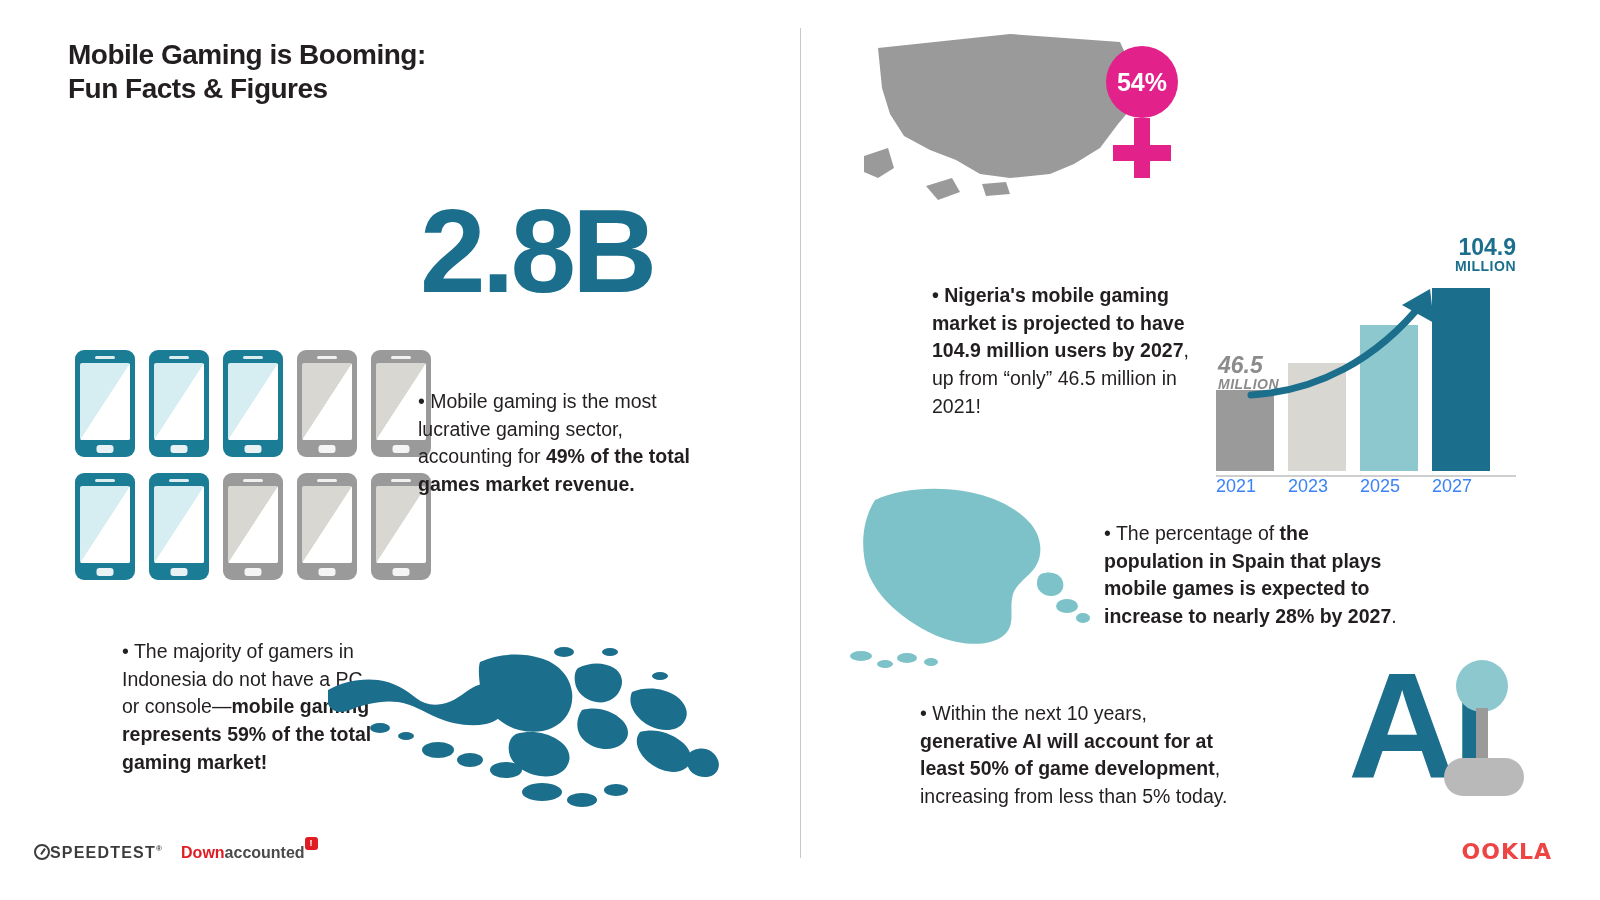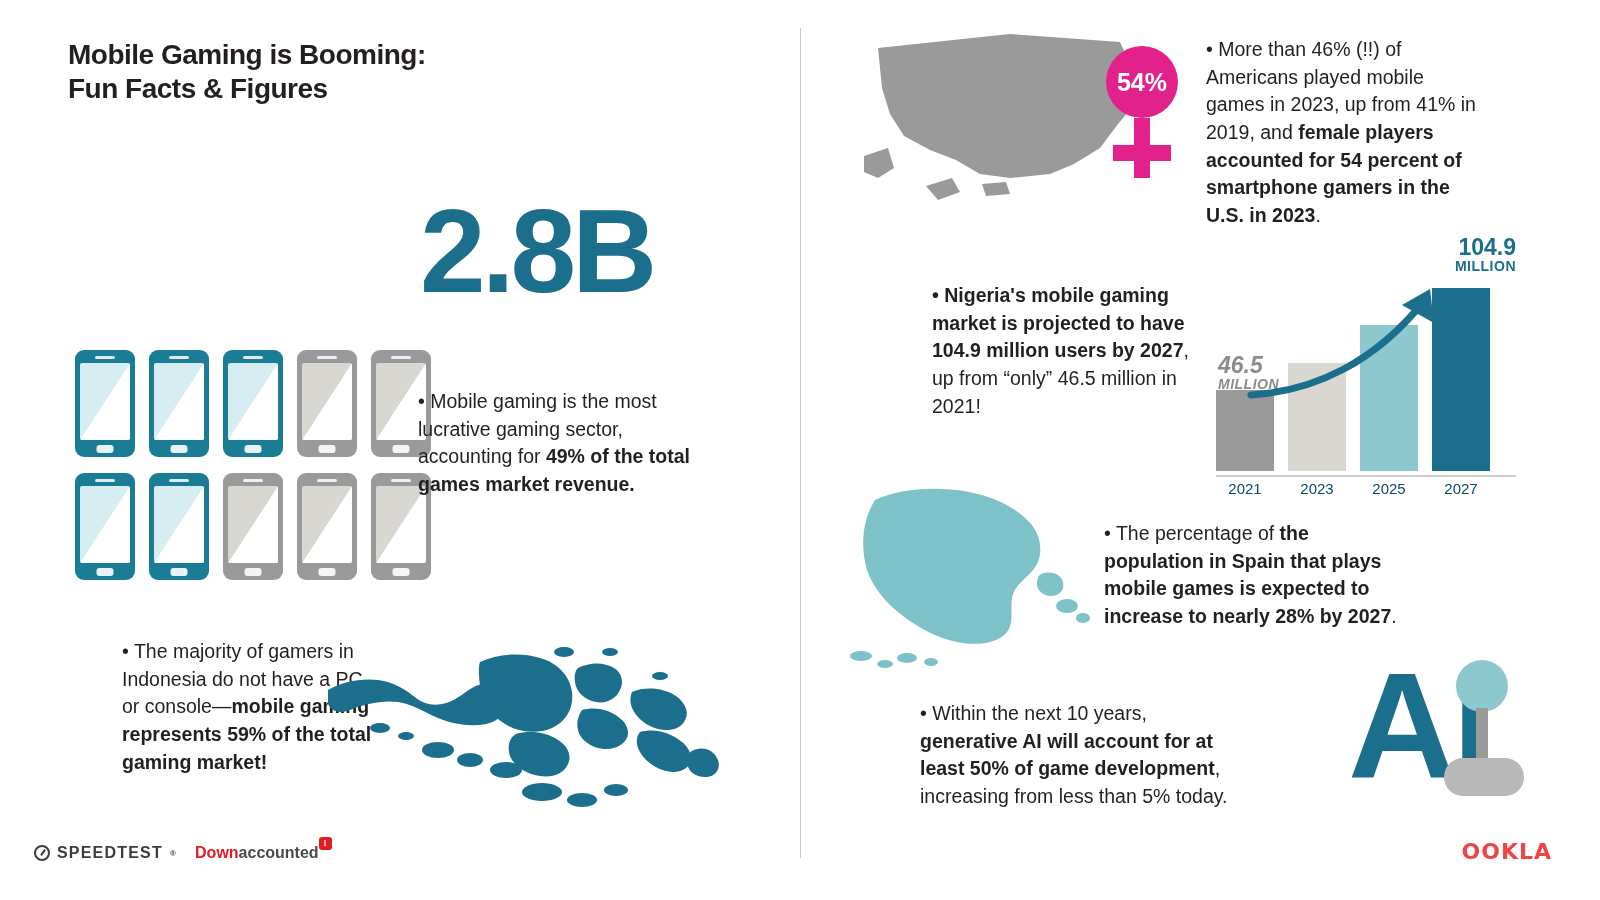--- a/index.html
+++ b/index.html
@@ -218,23 +218,22 @@
   .chart .ticks {
     position: absolute;
     left: 0;
     bottom: 0;
     width: 300px;
     display: flex;
     gap: 14px;
   }
   .chart .tick {
     width: 58px;
-    text-align: center;
-    font-size: 15px;
-    color: #0c4a6e;
+    font-size: 18px;
+    color: #3b82f6;
   }
   .chart .lbl-left {
     position: absolute;
     left: 2px;
     top: 118px;
     font-size: 23px;
     font-weight: bold;
     color: #8b8b8b;
     line-height: 1.05;
     text-align: left;
@@ -313,22 +312,21 @@
   .footer-left {
     position: absolute;
     left: 34px;
     bottom: 38px;
     display: flex;
     align-items: center;
     gap: 18px;
   }
   .speedtest {
     display: flex;
-    align-items: center;
-    gap: 7px;
+    gap: 0;
     font-size: 16px;
     font-weight: bold;
     letter-spacing: 1.2px;
     color: #3c3c3c;
   }
   .speedtest .mark {
     width: 16px;
     height: 16px;
     border-radius: 50%;
     border: 2px solid #3c3c3c;
@@ -482,21 +480,20 @@
       <path d="M122,156 L146,154 L150,166 L126,168 Z"></path>
     </g>
   </svg>
 
   <div class="venus">
     <div class="circle">54%</div>
     <div class="stem"></div>
     <div class="cross"></div>
   </div>
 
-  <div class="bullet" style="left:1206px; top:36px; width:280px;">• More than 46% (!!) of Americans played mobile games in 2023, up from 41% in 2019, and <b>female players accounted for 54 percent of smartphone gamers in the U.S. in 2023</b>.</div>
 
   <div class="bullet" style="left: 932px; top: 282px; width: 262px; font-weight: normal;"><b>• Nigeria's mobile gaming market is projected to have 104.9 million users by 2027</b>, up from “only” 46.5 million in 2021!</div>
 
   <div class="chart">
     <div class="lbl-left">
       <span>46.5</span>
       <span class="unit">MILLION</span>
     </div>
     <div class="lbl-right">
       <span>104.9</span>

